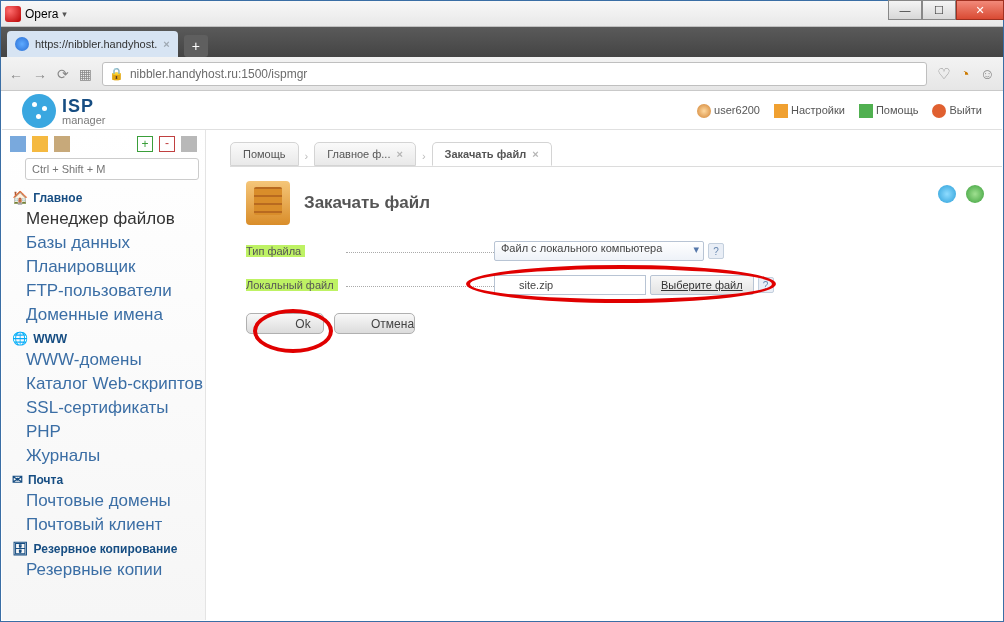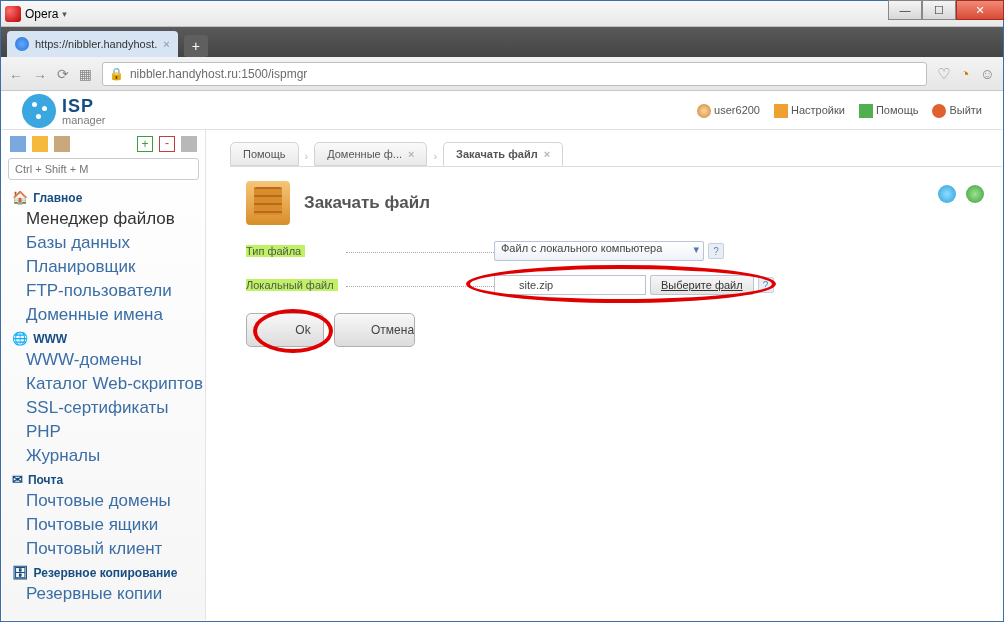--- a/index.html
+++ b/index.html
@@ -29,21 +29,21 @@
 .logo-text { line-height: 1; }
 .logo-text .l1 { color:#164d82; font-weight:bold; font-size:18px; letter-spacing:1px; }
 .logo-text .l2 { color:#7a7a7a; font-size:11px; }
 .userlinks { display:flex; gap:14px; font-size:11px; color:#555; align-items:center; }
 .userlinks .ic { width:14px; height:14px; display:inline-block; vertical-align:middle; margin-right:3px; }
 .mainwrap { flex:1; display:flex; border-top:1px solid #e0e0e0; }
 .sidebar { width: 204px; border-right:1px solid #e4e4e4; padding: 4px 0; background: linear-gradient(#fff,#f6f6f6); overflow:hidden; }
 .sb-tool { display:flex; justify-content:space-between; padding: 2px 8px 4px 8px; }
 .sb-tool-l, .sb-tool-r { display:flex; gap:6px; }
 .sb-ico { width:16px; height:16px; }
-.sb-search { margin:2px 6px 6px 6px; }
+.sb-search { margin:2px 6px 6px 23px; }
 .sb-search input { width:100%; height:22px; border:1px solid #ccc; border-radius:3px; padding:0 6px; font-size:11px; color:#999; }
 .sb-section { padding: 4px 10px 2px 10px; font-size:12px; }
 .sb-section.header { color:#164d82; font-weight:bold; display:flex; align-items:center; gap:5px; }
 .sb-item { padding: 2px 0 2px 24px; font-size:17px; color:#3b6ea5; cursor:pointer; }
 .sb-item.active { color:#333; }
 .body { flex:1; position:relative; }
 .tabs { display:flex; align-items:flex-end; gap:2px; padding: 10px 0 0 24px; height:36px; }
 .tab { padding: 5px 12px; font-size:11px; color:#555; background:linear-gradient(#fafafa,#e9e9e9); border:1px solid #d4d4d4; border-radius:5px 5px 0 0; display:flex; align-items:center; gap:6px; }
 .tab.active { background:#fff; border-bottom-color:#fff; font-weight:bold; }
 .tab .tx { color:#b5b5b5; font-weight:bold; }
@@ -60,21 +60,21 @@
 .form-label { width:248px; font-size:11px; color:#555; position:relative; }
 .form-label::after { content:''; position:absolute; left:100px; right:0; top:60%; border-bottom:1px dotted #aaa; }
 .form-label span { background:#bef264; padding-right:4px; position:relative; z-index:1; }
 .form-field { display:flex; align-items:center; gap:4px; }
 .select { width:210px; height:20px; border:1px solid #b8c4d4; background:linear-gradient(#fff,#eef2f8); font-size:11px; padding:0 18px 0 6px; color:#444; position:relative; border-radius:2px; }
 .select::after { content:'▾'; position:absolute; right:4px; top:1px; color:#5577aa; font-size:11px; }
 .help { width:16px; height:16px; background:#e9eef6; border:1px solid #c3cfdd; color:#6888b0; font-size:10px; display:flex; align-items:center; justify-content:center; border-radius:2px; }
 .txt-input { width:152px; height:20px; border:1px solid #b8c4d4; font-size:11px; padding:0 24px; color:#444; background:#fff; }
 .file-btn { height:20px; padding:0 10px; font-size:11px; border:1px solid #b8c4d4; background:linear-gradient(#f7f7f7,#e3e3e3); color:#333; border-radius:2px;text-decoration:underline; }
 .actions { display:flex; gap:10px; margin-top:18px; }
-.btn { min-width:78px; height:34px; border:1px solid #b0b0b0; background:linear-gradient(#f8f8f8,#dcdcdc); border-radius:5px; font-size:12px; color:#444; display:flex; align-items:center; justify-content:center;padding-left:36px; }
+.btn { min-width:78px; height:21px; border:1px solid #b0b0b0; background:linear-gradient(#f8f8f8,#dcdcdc); border-radius:5px; font-size:12px; color:#444; display:flex; align-items:center; justify-content:center;padding-left:36px; }
 .mark { position:absolute; border:4px solid #e00000; border-radius:50%; pointer-events:none; }
 .mark1 { left:465px; top:264px; width:310px; height:38px; }
 .mark2 { left:252px; top:308px; width:80px; height:44px; }
 </style>
 </head>
 <body>
 
 <div class="win-frame">
   <div class="titlebar">
     <span class="opera-icon"></span>
@@ -161,38 +161,37 @@
             <div class="sb-item">WWW-домены</div>
             <div class="sb-item">Каталог Web-скриптов</div>
             <div class="sb-item">SSL-сертификаты</div>
             <div class="sb-item">PHP</div>
             <div class="sb-item">Журналы</div>
             <div class="sb-section header">
               <span style="font-size:13px">✉</span>
               <span>Почта</span>
             </div>
             <div class="sb-item">Почтовые домены</div>
-            <div class="sb-item">Почтовые ящики</div>
             <div class="sb-item">Почтовый клиент</div>
             <div class="sb-section header">
               <span style="font-size:13px">🗄</span>
               <span>Резервное копирование</span>
             </div>
             <div class="sb-item">Резервные копии</div>
           </div>
       </div>
 
       <div class="body">
         <div class="tabs">
           <div class="tab">
               <span>Помощь</span>
             </div>
           <span class="sep">›</span>
           <div class="tab">
-              <span>Доменные ф...</span>
+              <span>Главное ф...</span>
               <span class="tx">×</span>
             </div>
           <span class="sep">›</span>
           <div class="tab active">
               <span>Закачать файл</span>
               <span class="tx">×</span>
             </div>
         </div>
         <div class="underline"></div>
 

